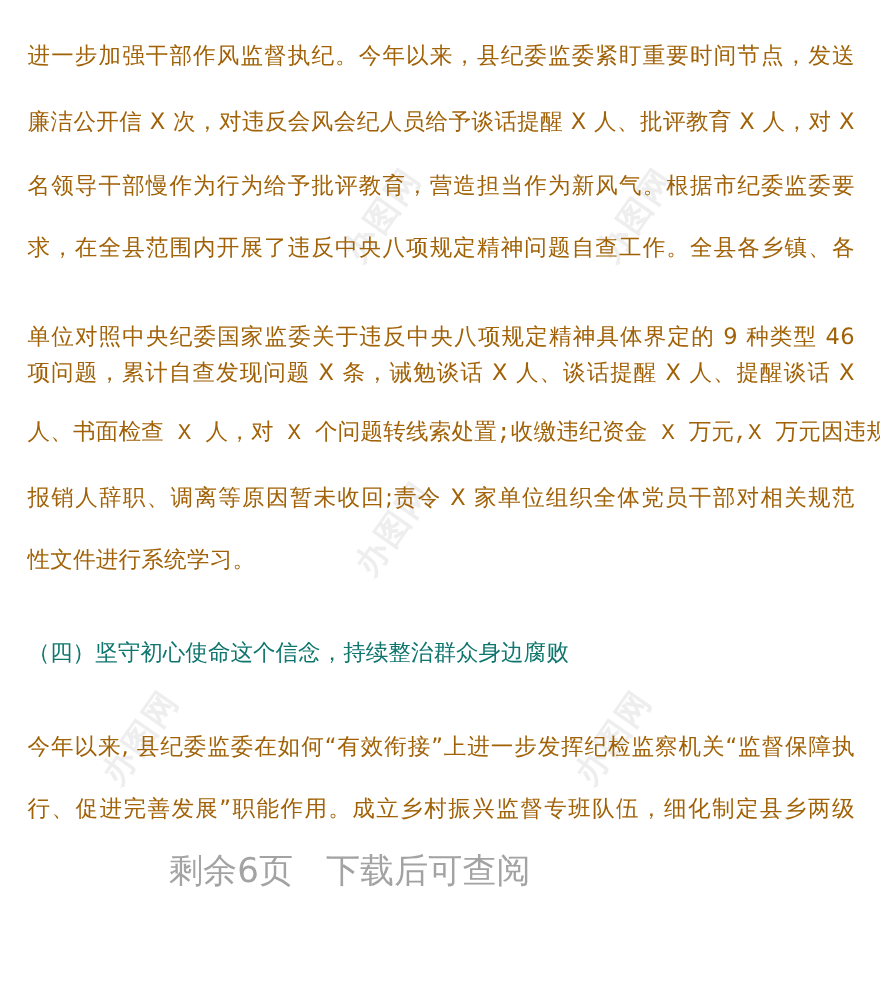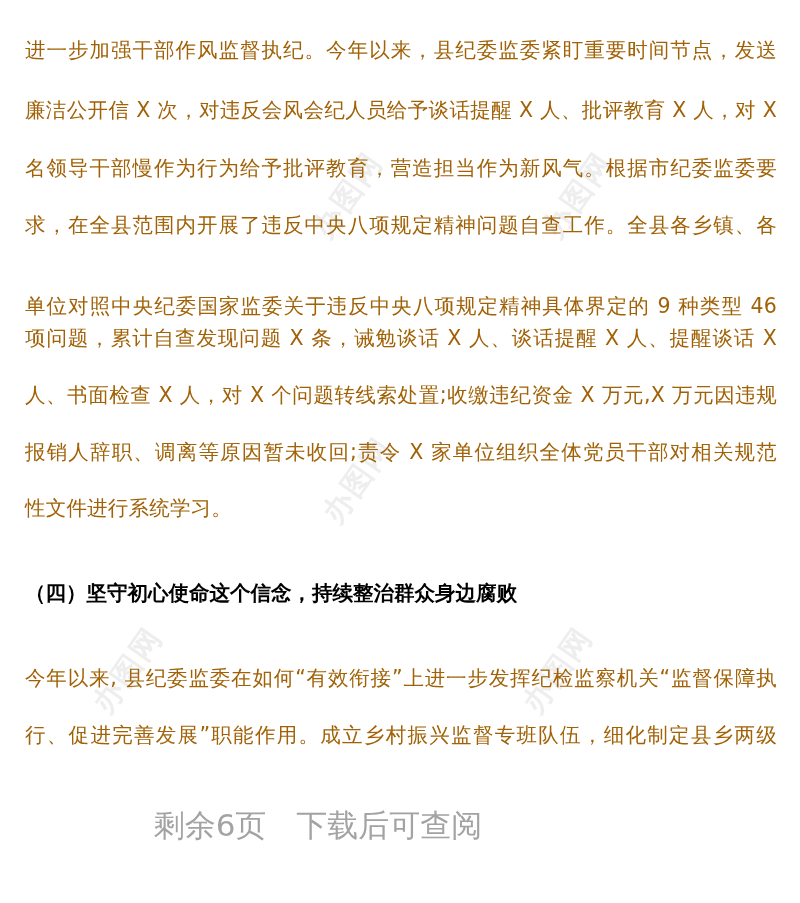--- a/index.html
+++ b/index.html
@@ -33,39 +33,39 @@
     }
     .line.justify {
       text-align: justify;
       text-align-last: justify;
     }
     .heading {
       position: absolute;
       left: 25px;
       font-size: 20.5px;
       line-height: 26px;
-      font-weight: bold;
+      font-weight: normal;
       white-space: nowrap;
-      color: #000000;
+      color: #0f766e;
     }
     .watermark {
       position: absolute;
       font-size: 30px;
       color: rgba(160,160,160,0.18);
       transform: rotate(-55deg);
       white-space: nowrap;
       pointer-events: none;
       font-weight: bold;
       letter-spacing: 2px;
     }
     .remaining {
       position: absolute;
       left: 0;
       width: 636px;
-      top: 805px;
+      top: 772px;
       text-align: center;
       font-size: 31px;
       line-height: 40px;
       color: #a3a3a3;
       font-weight: normal;
       cursor: pointer;
     }
     .remaining .gap { display: inline-block; width: 30px; }
   </style>
 </head>
@@ -79,21 +79,21 @@
   <div class="watermark" style="left:80px; top:650px;">办图网</div>
   <div class="watermark" style="left:510px; top:650px;">办图网</div>
 
   <div>
     <div class="line justify" style="top:37px;">进一步加强干部作风监督执纪。今年以来，县纪委监委紧盯重要时间节点，发送</div>
     <div class="line justify" style="top:97px;">廉洁公开信 X 次，对违反会风会纪人员给予谈话提醒 X 人、批评教育 X 人，对 X</div>
     <div class="line justify" style="top:155px;">名领导干部慢作为行为给予批评教育，营造担当作为新风气。根据市纪委监委要</div>
     <div class="line justify" style="top:212px;">求，在全县范围内开展了违反中央八项规定精神问题自查工作。全县各乡镇、各</div>
     <div class="line justify" style="top:269px;margin-top:24px;">单位对照中央纪委国家监委关于违反中央八项规定精神具体界定的 9 种类型 46</div>
     <div class="line justify" style="top:325px;">项问题，累计自查发现问题 X 条，诫勉谈话 X 人、谈话提醒 X 人、提醒谈话 X</div>
-    <div class="line justify" style="top:382px;">人、书面检查 X 人，对 X 个问题转线索处置;收缴违纪资金 X 万元,X 万元因违规</div>
+    <div class="line justify" style="top:382px;font-family:Liberation Mono, monospace;">人、书面检查 X 人，对 X 个问题转线索处置;收缴违纪资金 X 万元,X 万元因违规</div>
     <div class="line justify" style="top:439px;">报销人辞职、调离等原因暂未收回;责令 X 家单位组织全体党员干部对相关规范</div>
     <div class="line" style="top:495px;">性文件进行系统学习。</div>
   </div>
 
   <div class="heading" style="top:580px;">（四）坚守初心使命这个信念，持续整治群众身边腐败</div>
 
   <div>
     <div class="line justify" style="top:665px;">今年以来, 县纪委监委在如何“有效衔接”上进一步发挥纪检监察机关“监督保障执</div>
     <div class="line justify" style="top:722px;">行、促进完善发展”职能作用。成立乡村振兴监督专班队伍，细化制定县乡两级</div>
   </div>

